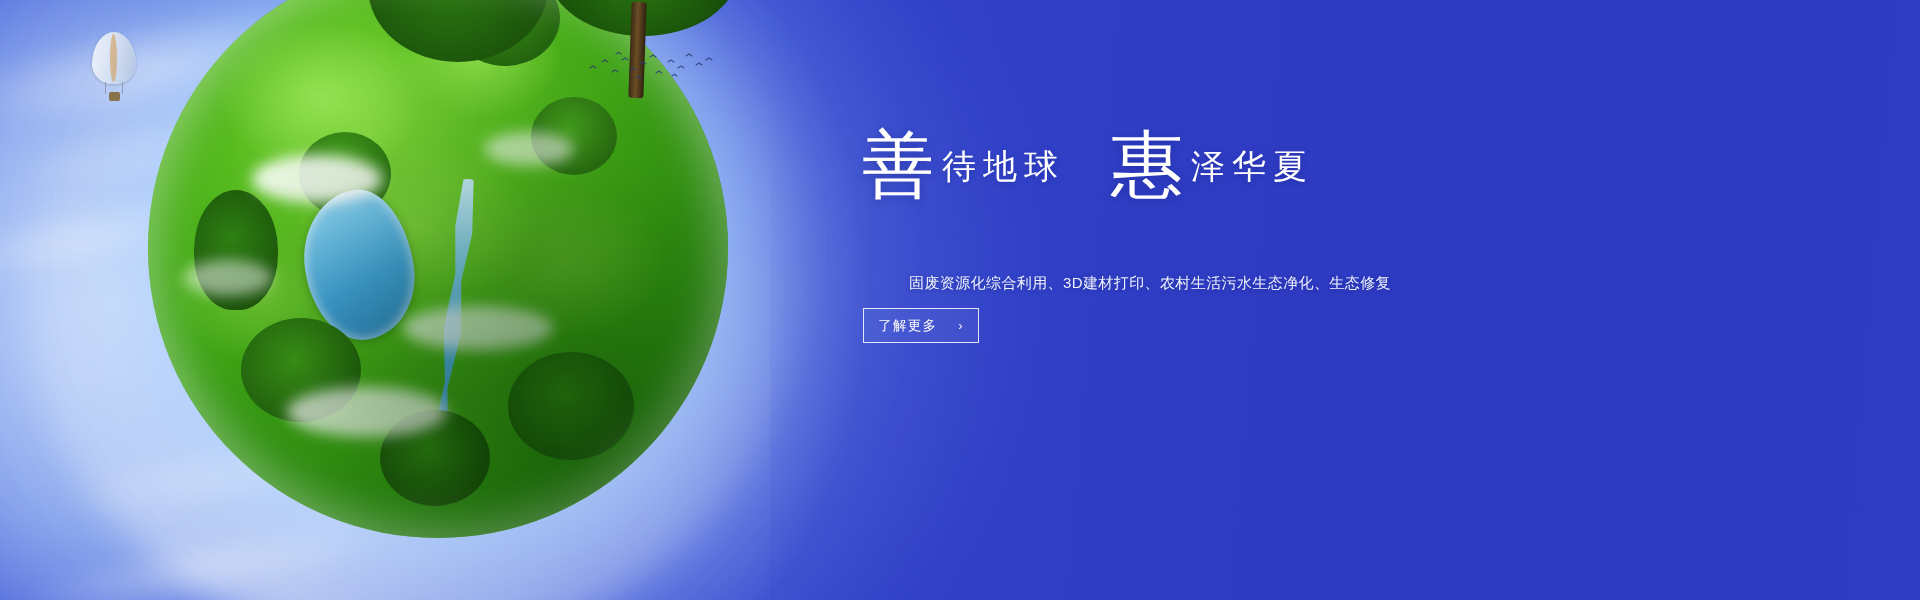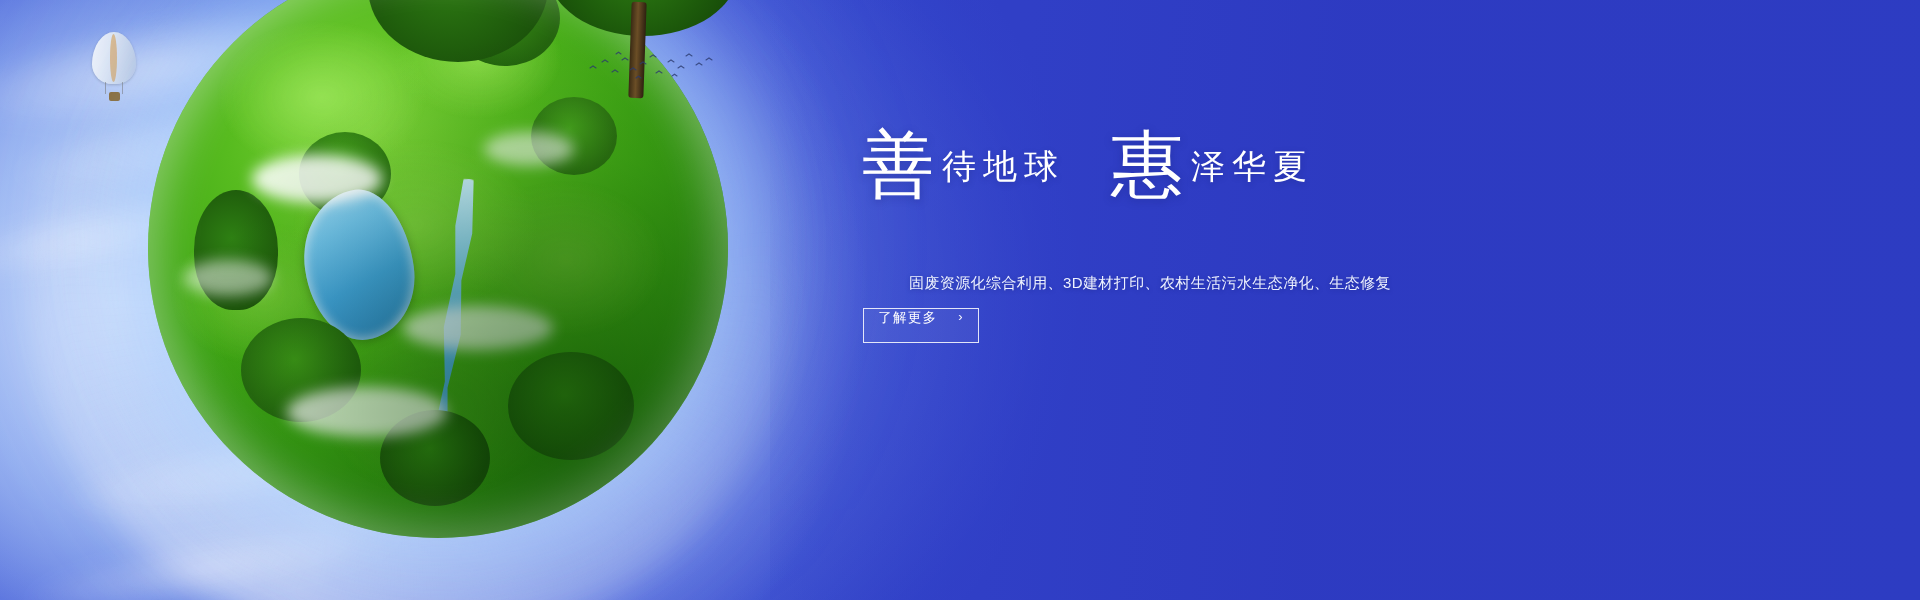--- a/index.html
+++ b/index.html
@@ -194,21 +194,21 @@
     margin-left:45px;
   }
   .cta{
     position:absolute; top:308px; left:1px;
     width:116px; height:35px;
     border:1px solid rgba(255,255,255,.85);
     background:rgba(255,255,255,.05);
     color:#fff;
     font-size:13.5px;
     letter-spacing:1.2px;
-    display:flex; align-items:flex-start; justify-content:center;
+    display:flex; align-items:center; justify-content:center;
     gap:21px;
     cursor:pointer;
     font-family:"Liberation Sans","DejaVu Sans",sans-serif;
   }
   .cta .chev{ font-size:13px; opacity:.95; }
 </style>
 </head>
 <body>
 
 <div id="banner">

